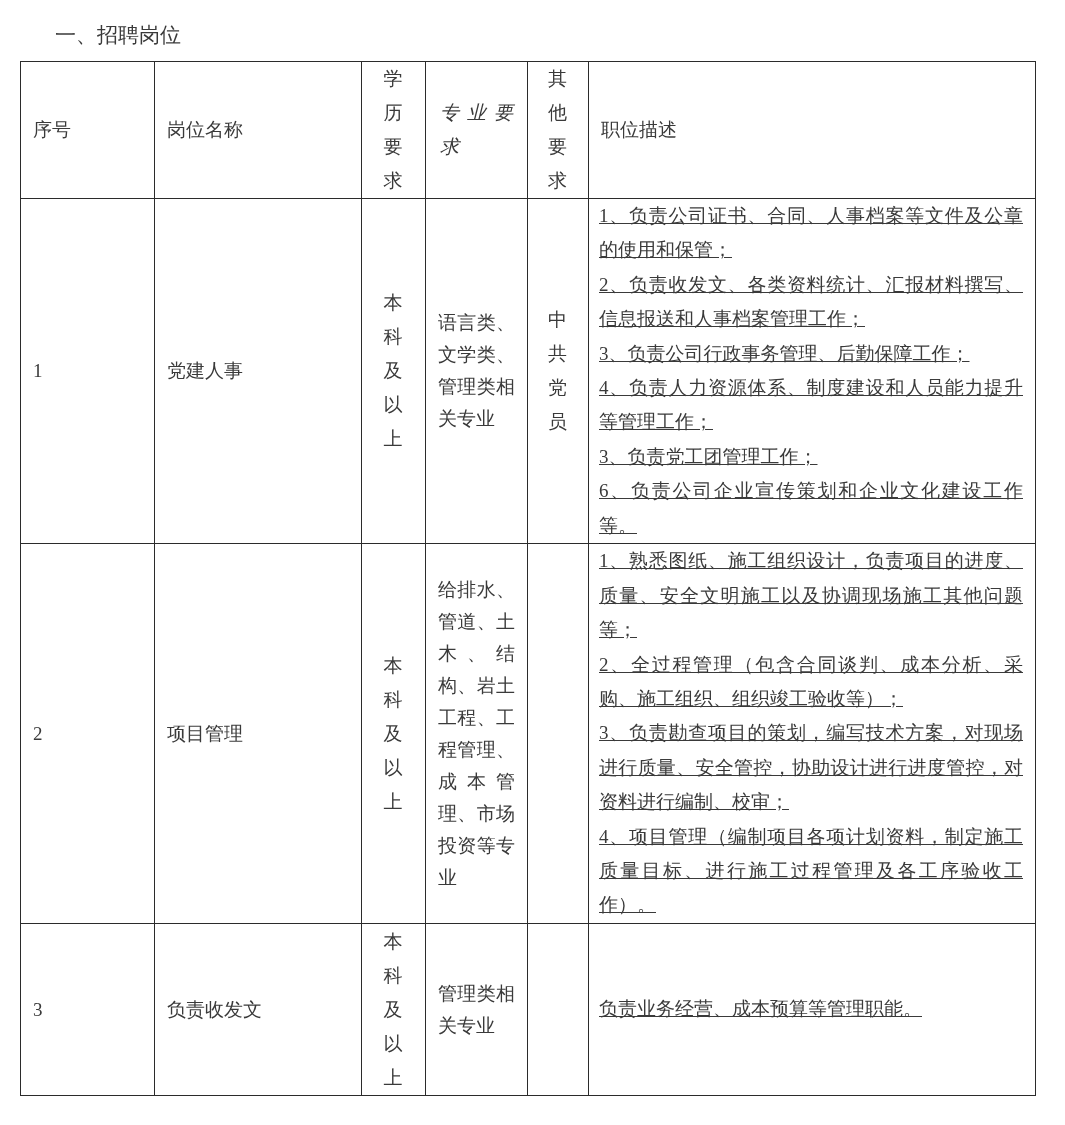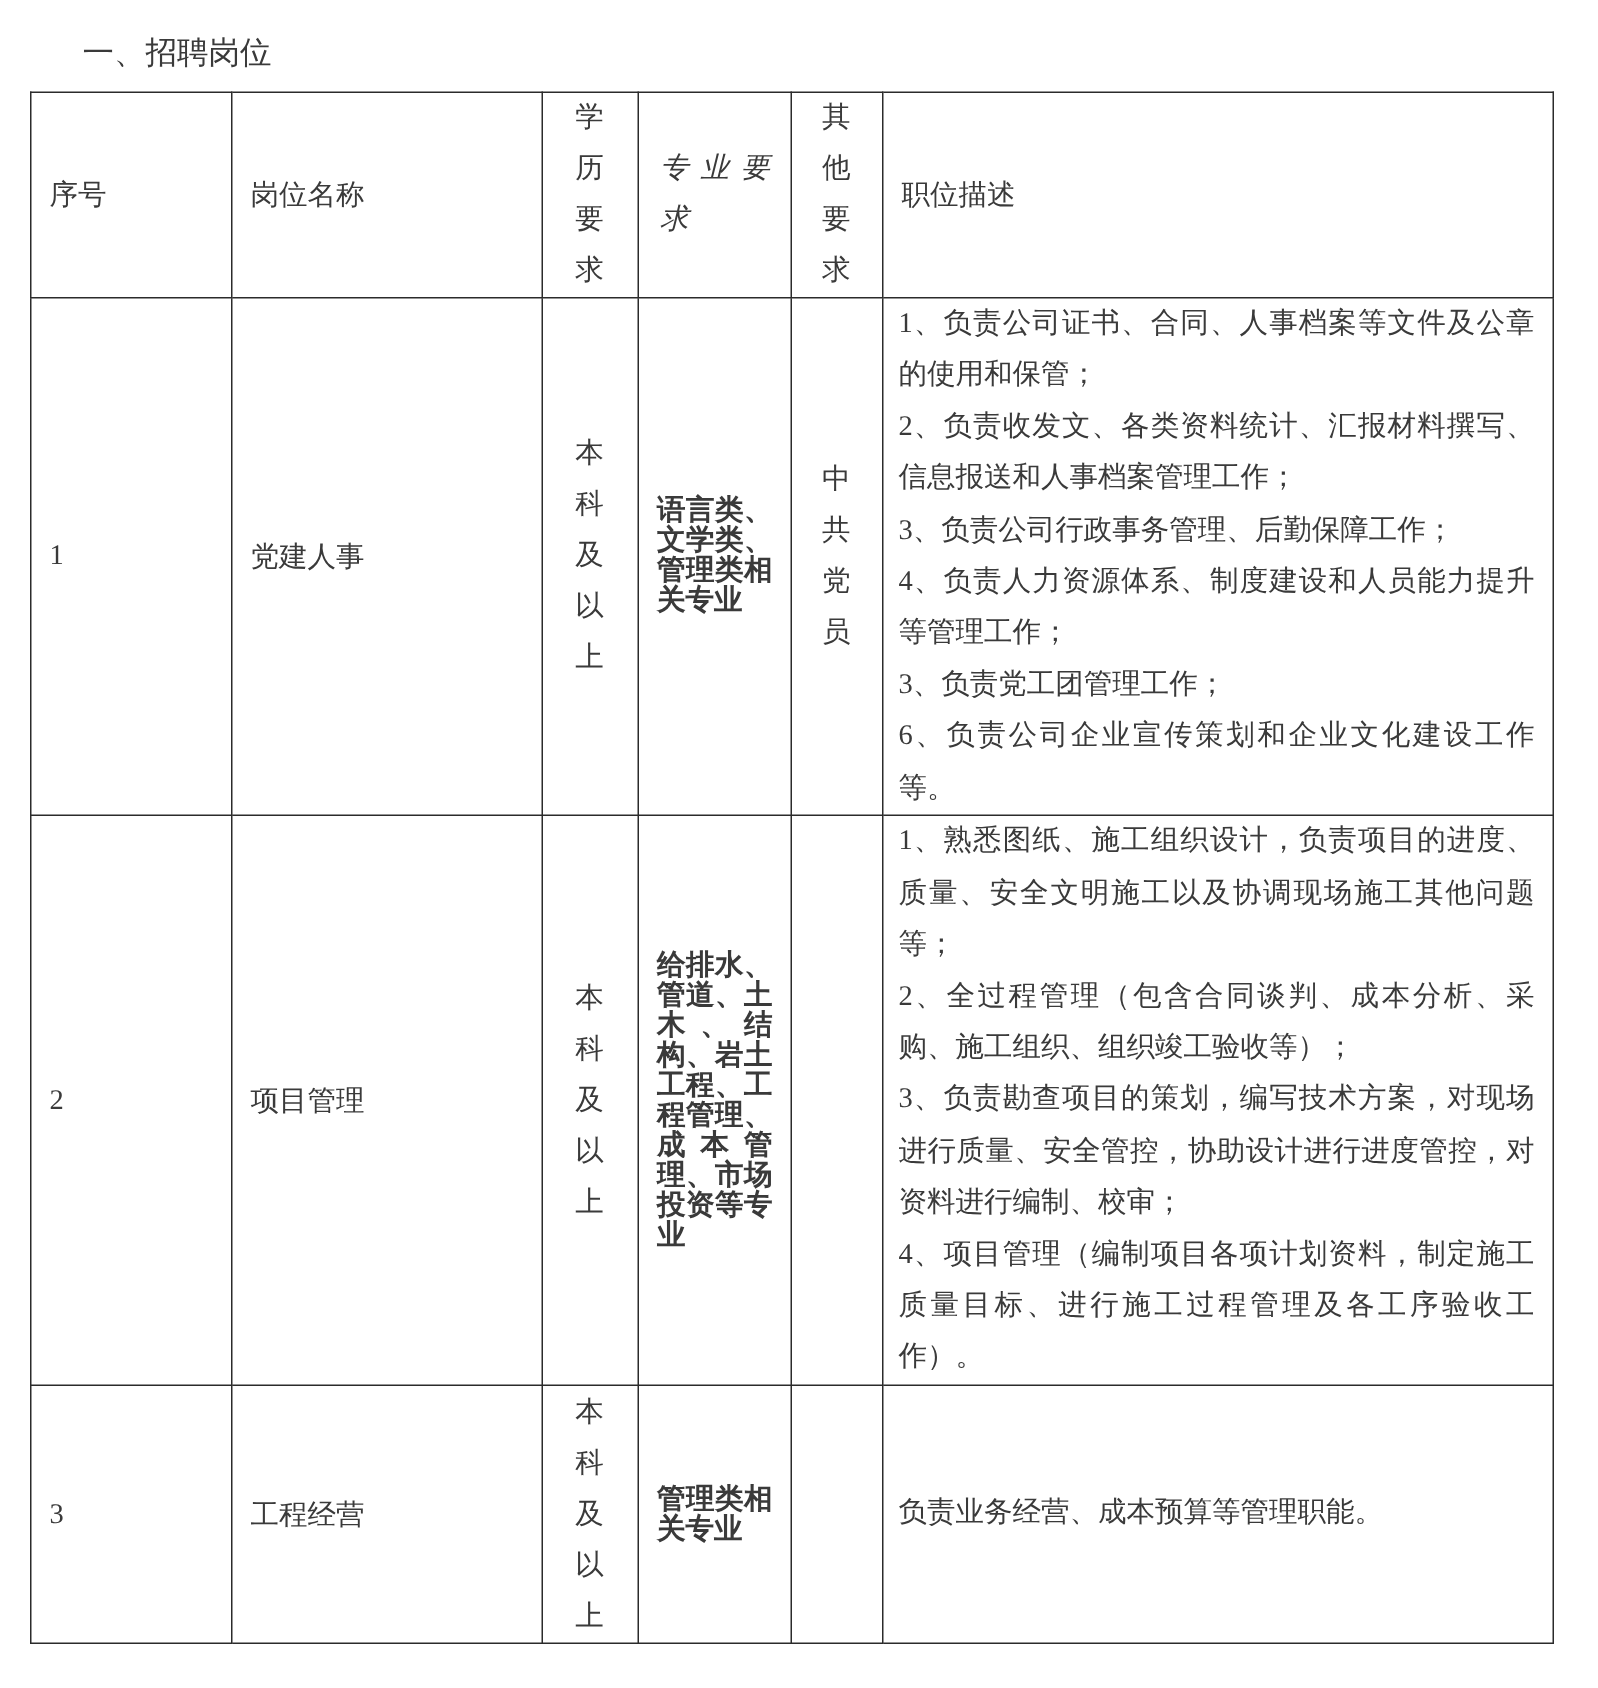--- a/index.html
+++ b/index.html
@@ -45,32 +45,31 @@
 
   
   .vtext {
     width: 1.05em; margin: 0 auto;
     line-height: 34px; 
     word-break: break-all;
   }
   
   .major-text {
     width: 4.05em; margin: 16px auto;
-    line-height: 20px;
+    line-height: 32px;
     text-align: justify;
-    font-weight: bold;
   }
   .major-head {
     width: 3.85em; margin: 0 auto;
     line-height: 34px;
     text-align: justify;
     font-style: italic;
   }
   
-  td.desc { padding: 0 12px 0 10px !important; }
+  td.desc { padding: 0 12px 0 10px !important; text-decoration: underline; }
   .desc-item {
     line-height: 34.4px;
     text-align: justify;
   }
 </style>
 </head>
 <body>
 
 <div class="page">
 
@@ -146,21 +145,21 @@
       <td class="desc">
         <div class="desc-item">1、熟悉图纸、施工组织设计，负责项目的进度、质量、安全文明施工以及协调现场施工其他问题等；</div>
         <div class="desc-item">2、全过程管理（包含合同谈判、成本分析、采购、施工组织、组织竣工验收等）；</div>
         <div class="desc-item">3、负责勘查项目的策划，编写技术方案，对现场进行质量、安全管控，协助设计进行进度管控，对资料进行编制、校审；</div>
         <div class="desc-item">4、项目管理（编制项目各项计划资料，制定施工质量目标、进行施工过程管理及各工序验收工作）。</div>
       </td>
     </tr>
 
     <tr class="row-3">
       <td class="pad-l">3</td>
-      <td class="pad-l">工程经营</td>
+      <td class="pad-l">负责收发文</td>
       <td>
         <div class="vtext">本科及以上</div>
       </td>
       <td>
         <div class="major-text">管理类相关专业</div>
       </td>
       <td>
         <div class="vtext"></div>
       </td>
       <td class="desc">

